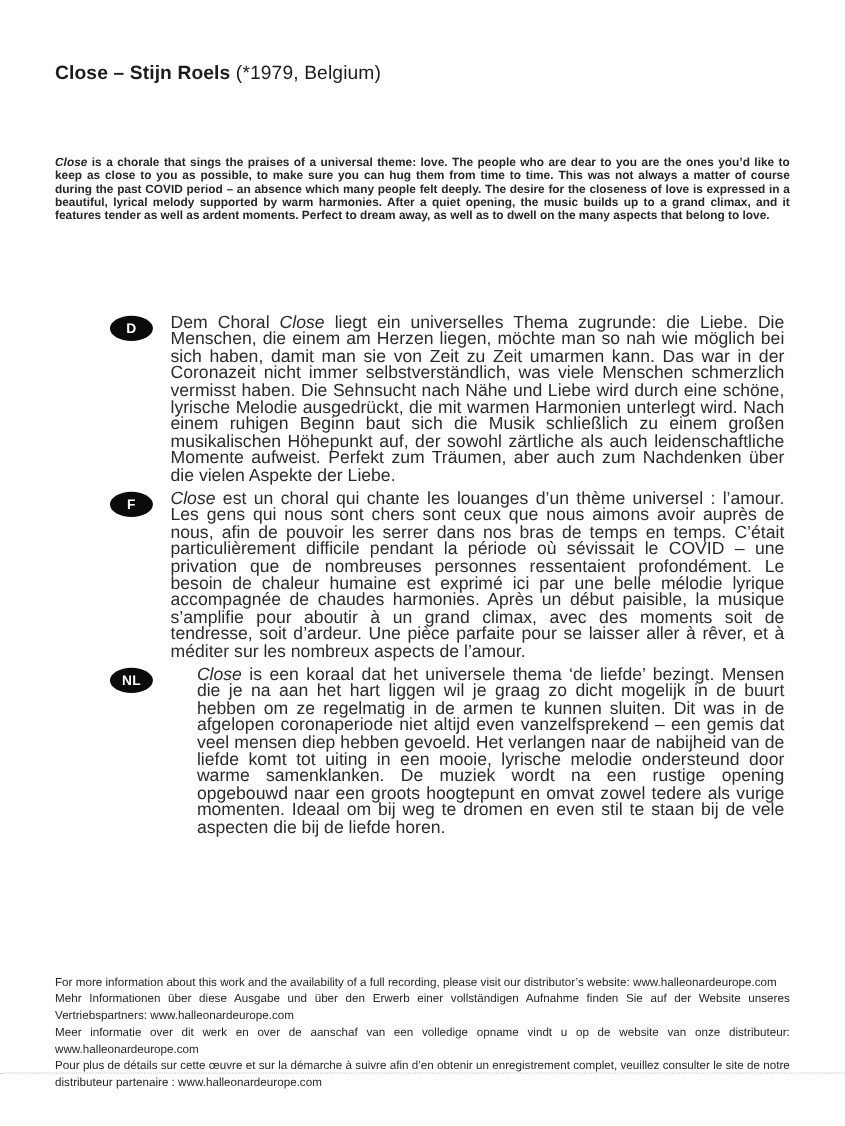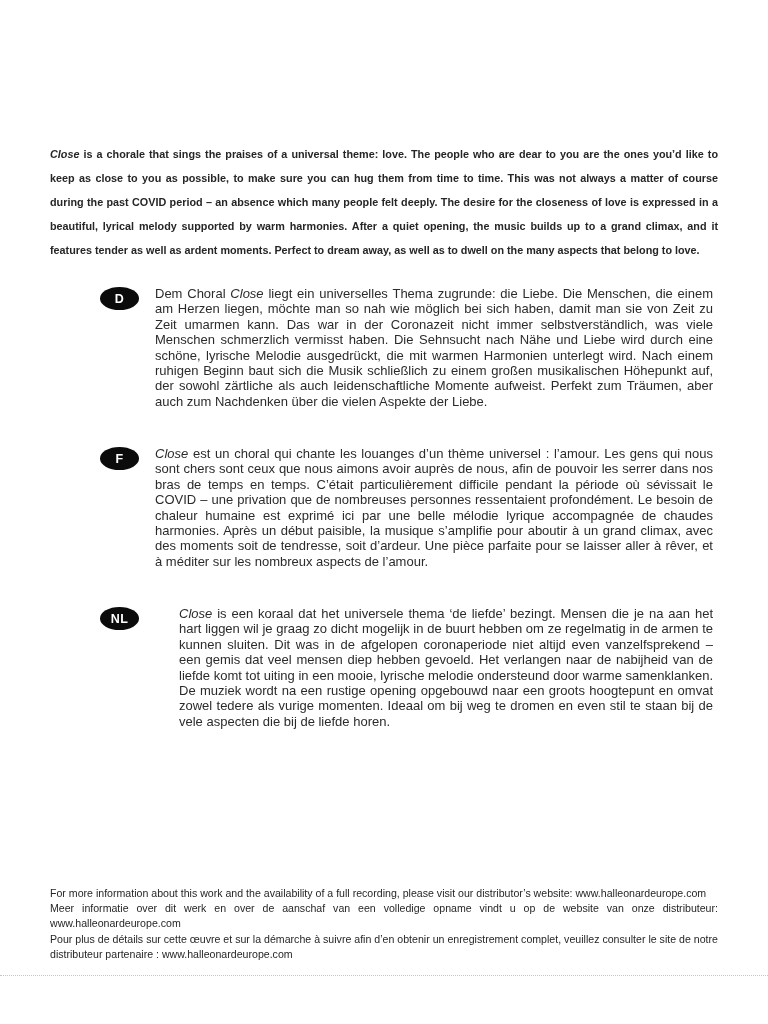--- a/index.html
+++ b/index.html
@@ -28,21 +28,21 @@
   .title .title-regular { font-weight: normal; }
 
   .intro {
     position: absolute;
     left: 50px;
     top: 142px;
     width: 668px;
     margin: 0;
     font-size: 10.8px;
     font-weight: bold;
-    line-height: 24px;
+    line-height: 12px;
     text-align: justify;
     color: #262626;
   }
   .intro i { font-style: italic; }
 
   .lang-section {
     position: absolute;
     left: 100px;
     width: 613px;
     display: flex;
@@ -65,21 +65,21 @@
     font-size: 12.5px;
     letter-spacing: 0.3px;
     display: flex;
     align-items: center;
     justify-content: center;
   }
   .lang-text {
     flex: 1 1 auto;
     width: 557px;
     margin: 0;
-    font-size: 13px;
+    font-size: 16px;
     line-height: 15.4px;
     text-align: justify;
     color: #2b2b2b;
   }
   .lang-text i { font-style: italic; }
 
   .footer {
     position: absolute;
     left: 50px;
     top: 886px;
@@ -103,20 +103,21 @@
     width: 768px;
     height: 0;
     border-top: 1px dotted #c6c6c6;
   }
 </style>
 </head>
 <body>
 
 <div class="page">
 
+  <h1 class="title"><span class="title-bold">Close – Stijn Roels</span><span class="title-regular"> (*1979, Belgium)</span></h1>
 
   <p class="intro"><i>Close</i><span> is a chorale that sings the praises of a universal theme: love. The people who are dear to you are the ones you’d like to keep as close to you as possible, to make sure you can hug them from time to time. This was not always a matter of course during the past COVID period – an absence which many people felt deeply. The desire for the closeness of love is expressed in a beautiful, lyrical melody supported by warm harmonies. After a quiet opening, the music builds up to a grand climax, and it features tender as well as ardent moments. Perfect to dream away, as well as to dwell on the many aspects that belong to love.</span></p>
 
   <div class="lang-section de">
     <div class="badge">
         <span>D</span>
       </div>
     <p class="lang-text"><span>Dem Choral </span><i>Close</i><span> liegt ein universelles Thema zugrunde: die Liebe. Die Menschen, die einem am Herzen liegen, möchte man so nah wie möglich bei sich haben, damit man sie von Zeit zu Zeit umarmen kann. Das war in der Coronazeit nicht immer selbstverständlich, was viele Menschen schmerzlich vermisst haben. Die Sehnsucht nach Nähe und Liebe wird durch eine schöne, lyrische Melodie ausgedrückt, die mit warmen Harmonien unterlegt wird. Nach einem ruhigen Beginn baut sich die Musik schließlich zu einem großen musikalischen Höhepunkt auf, der sowohl zärtliche als auch leidenschaftliche Momente aufweist. Perfekt zum Träumen, aber auch zum Nachdenken über die vielen Aspekte der Liebe.</span></p>
   </div>
 
@@ -129,19 +130,20 @@
 
   <div class="lang-section nl">
     <div class="badge">
         <span>NL</span>
       </div>
     <p class="lang-text"><span></span><i>Close</i><span> is een koraal dat het universele thema ‘de liefde’ bezingt. Mensen die je na aan het hart liggen wil je graag zo dicht mogelijk in de buurt hebben om ze regelmatig in de armen te kunnen sluiten. Dit was in de afgelopen coronaperiode niet altijd even vanzelfsprekend – een gemis dat veel mensen diep hebben gevoeld. Het verlangen naar de nabijheid van de liefde komt tot uiting in een mooie, lyrische melodie ondersteund door warme samenklanken. De muziek wordt na een rustige opening opgebouwd naar een groots hoogtepunt en omvat zowel tedere als vurige momenten. Ideaal om bij weg te dromen en even stil te staan bij de vele aspecten die bij de liefde horen.</span></p>
   </div>
 
   <div class="footer">
     <p><span>For more information about this work and the availability of a full recording, please visit our distributor’s website: </span><span class="link">www.halleonardeurope.com</span></p>
+    <p><span>Mehr Informationen über diese Ausgabe und über den Erwerb einer vollständigen Aufnahme finden Sie auf der Website unseres Vertriebspartners: </span><span class="link">www.halleonardeurope.com</span></p>
     <p><span>Meer informatie over dit werk en over de aanschaf van een volledige opname vindt u op de website van onze distributeur: </span><span class="link">www.halleonardeurope.com</span></p>
     <p><span>Pour plus de détails sur cette œuvre et sur la démarche à suivre afin d’en obtenir un enregistrement complet, veuillez consulter le site de notre distributeur partenaire : </span><span class="link">www.halleonardeurope.com</span></p>
   </div>
 
   <div class="scan-line"></div>
 
 </div>
 
 </body></html>

